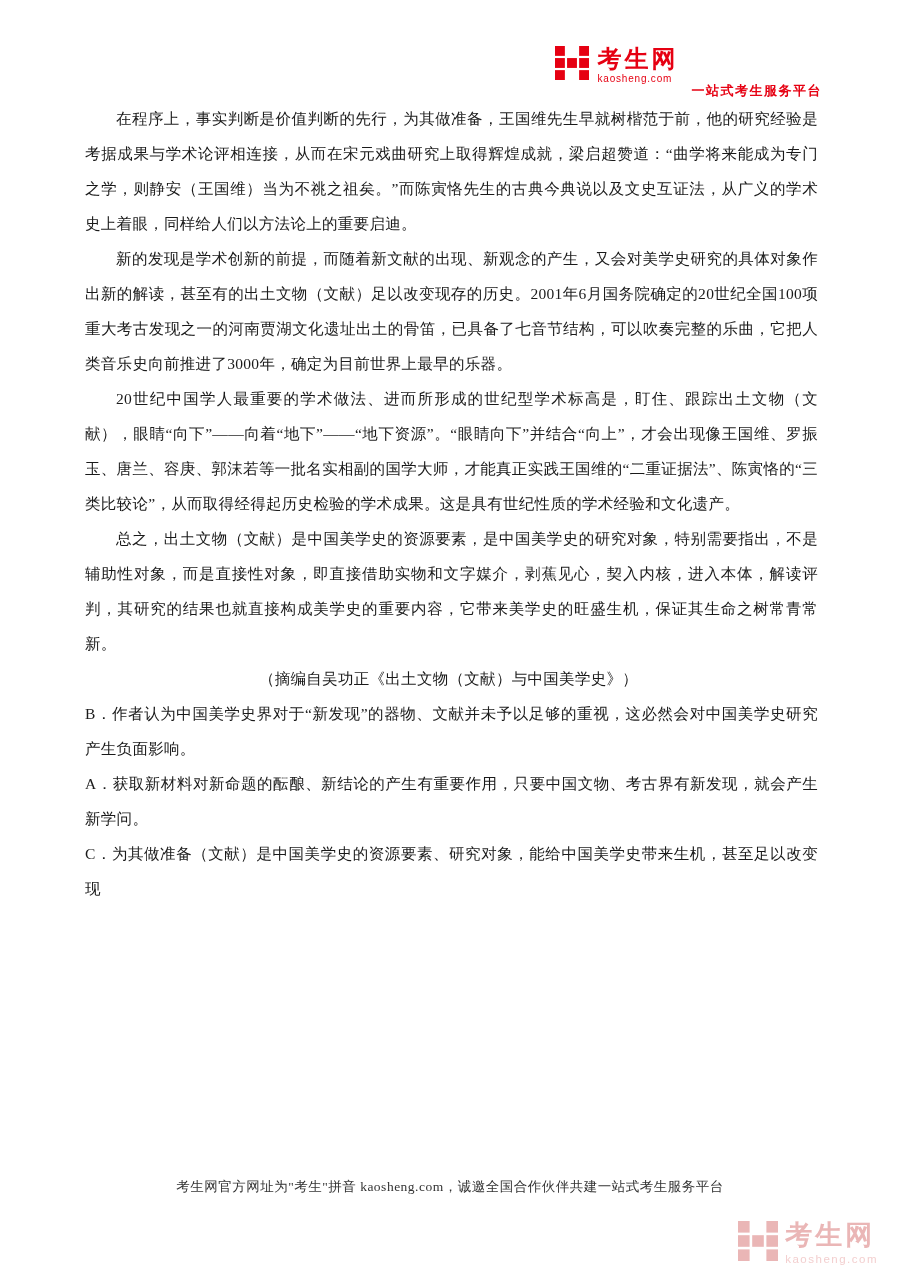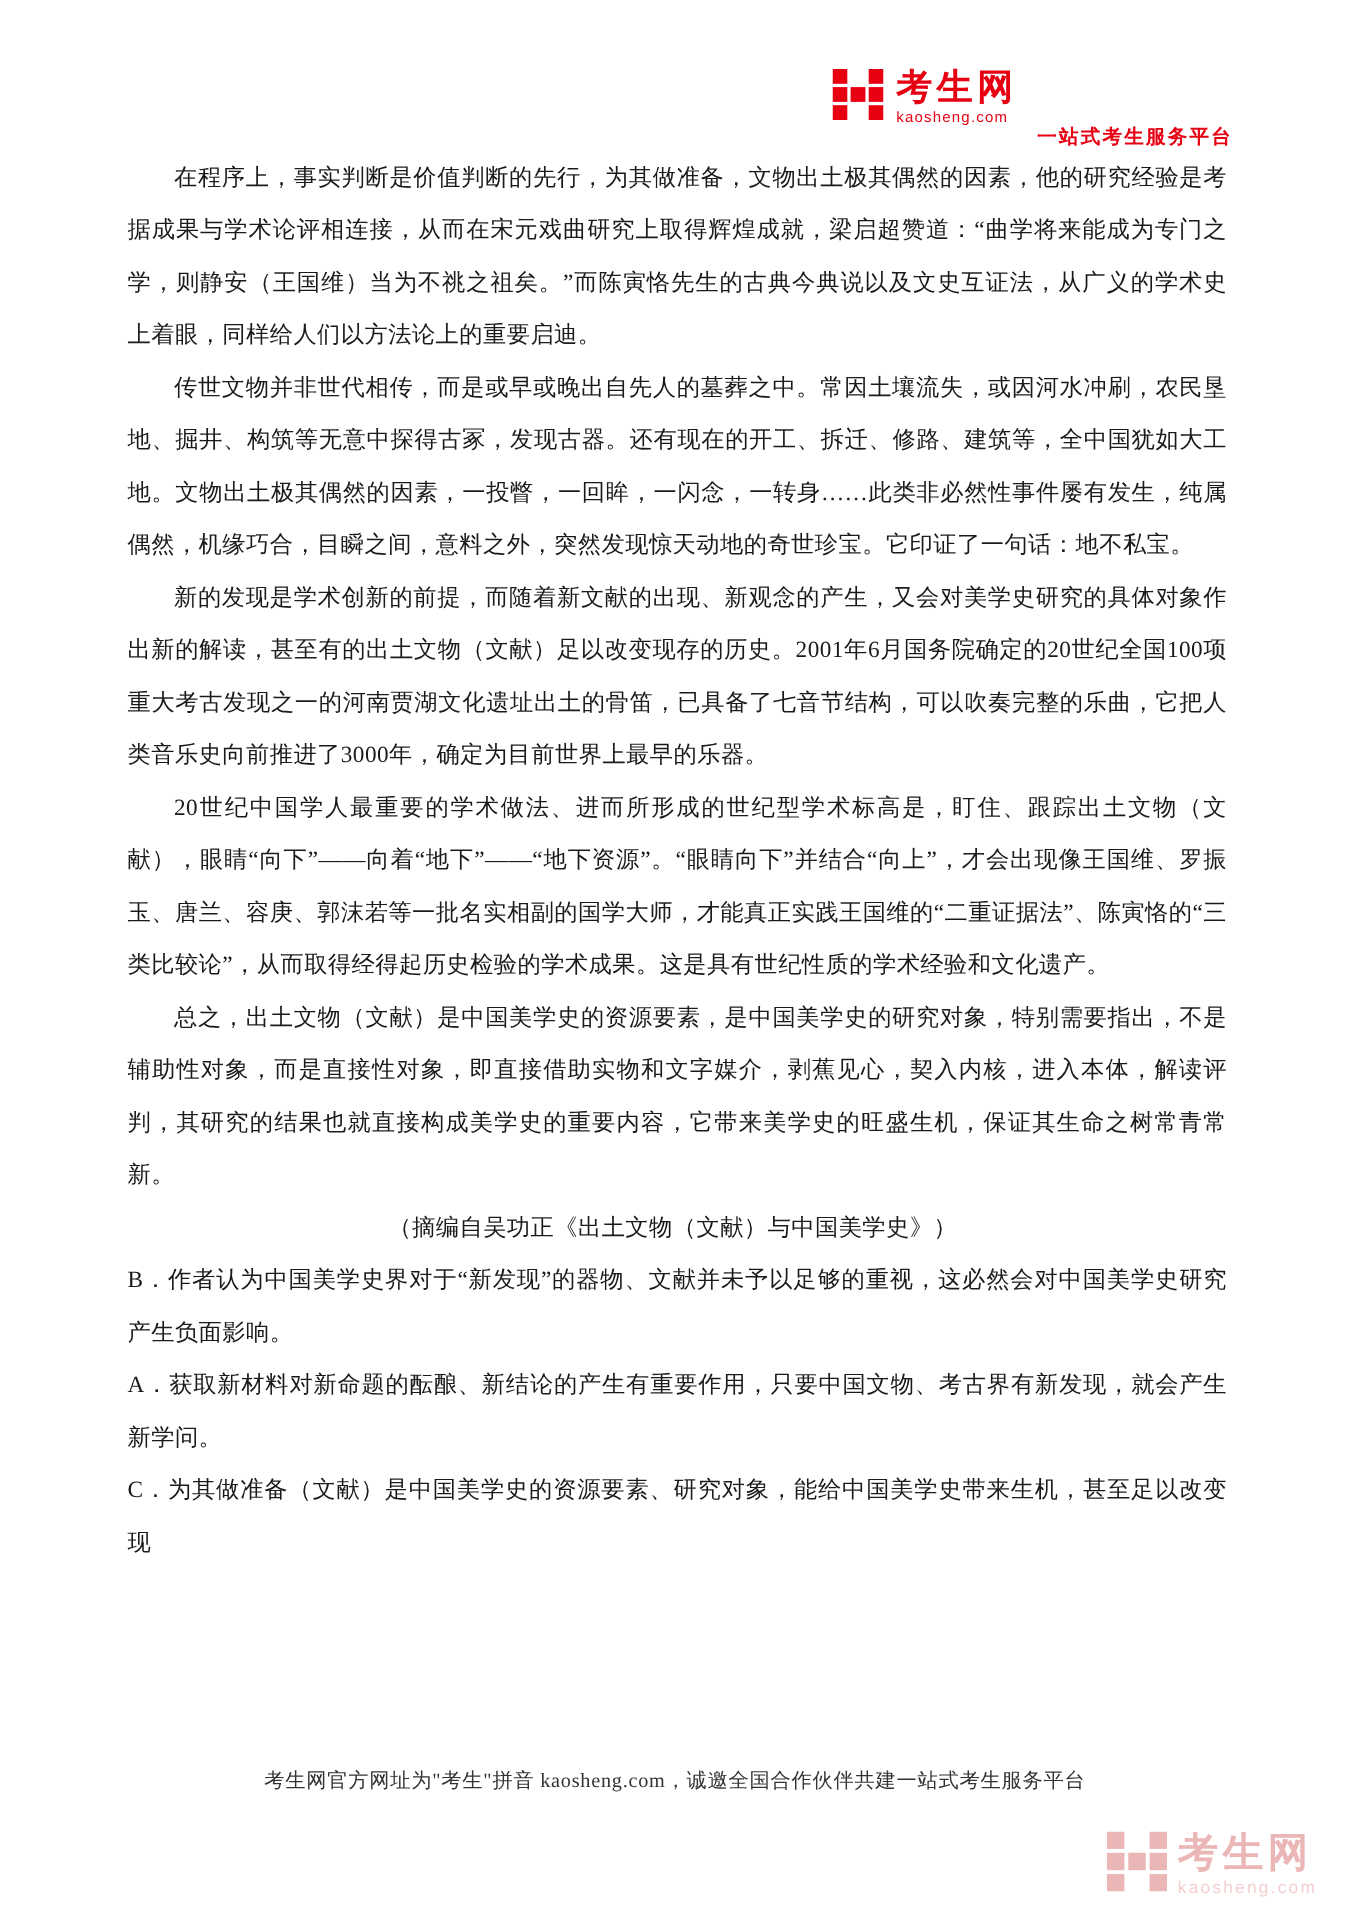--- a/index.html
+++ b/index.html
@@ -122,22 +122,21 @@
     </span>
     <span class="logo-col">
       <span class="logo-name">考生网</span>
       <span class="logo-domain">kaosheng.com</span>
     </span>
     <span class="logo-tagline">一站式考生服务平台</span>
   </div>
 
   <div class="content">
     <div id="passage">
-        <p class="para">在程序上，事实判断是价值判断的先行，为其做准备，文物出土极其偶然的因素，他的研究经验是考据成果与学术论评相连接，从而在宋元戏曲研究上取得辉煌成就，梁启超赞道：“曲学将来能成为专门之学，则静安（王国维）当为不祧之祖矣。”而陈寅恪先生的古典今典说以及文史互证法，从广义的学术史上着眼，同样给人们以方法论上的重要启迪。</p>
-        <p class="para">传世文物并非世代相传，而是或早或晚出自先人的墓葬之中。常因土壤流失，或因河水冲刷，农民垦地、掘井、构筑等无意中探得古冢，发现古器。还有现在的开工、拆迁、修路、建筑等，全中国犹如大工地。文物出土极其偶然的因素，一投瞥，一回眸，一闪念，一转身……此类非必然性事件屡有发生，纯属偶然，机缘巧合，目瞬之间，意料之外，突然发现惊天动地的奇世珍宝。它印证了一句话：地不私宝。</p>
+        <p class="para">在程序上，事实判断是价值判断的先行，为其做准备，王国维先生早就树楷范于前，他的研究经验是考据成果与学术论评相连接，从而在宋元戏曲研究上取得辉煌成就，梁启超赞道：“曲学将来能成为专门之学，则静安（王国维）当为不祧之祖矣。”而陈寅恪先生的古典今典说以及文史互证法，从广义的学术史上着眼，同样给人们以方法论上的重要启迪。</p>
         <p class="para">新的发现是学术创新的前提，而随着新文献的出现、新观念的产生，又会对美学史研究的具体对象作出新的解读，甚至有的出土文物（文献）足以改变现存的历史。2001年6月国务院确定的20世纪全国100项重大考古发现之一的河南贾湖文化遗址出土的骨笛，已具备了七音节结构，可以吹奏完整的乐曲，它把人类音乐史向前推进了3000年，确定为目前世界上最早的乐器。</p>
         <p class="para">20世纪中国学人最重要的学术做法、进而所形成的世纪型学术标高是，盯住、跟踪出土文物（文献），眼睛“向下”——向着“地下”——“地下资源”。“眼睛向下”并结合“向上”，才会出现像王国维、罗振玉、唐兰、容庚、郭沫若等一批名实相副的国学大师，才能真正实践王国维的“二重证据法”、陈寅恪的“三类比较论”，从而取得经得起历史检验的学术成果。这是具有世纪性质的学术经验和文化遗产。</p>
         <p class="para">总之，出土文物（文献）是中国美学史的资源要素，是中国美学史的研究对象，特别需要指出，不是辅助性对象，而是直接性对象，即直接借助实物和文字媒介，剥蕉见心，契入内核，进入本体，解读评判，其研究的结果也就直接构成美学史的重要内容，它带来美学史的旺盛生机，保证其生命之树常青常新。</p>
       </div>
     <p class="source-line">（摘编自吴功正《出土文物（文献）与中国美学史》）</p>
     <div id="options">
         <p class="option"><span>B．</span><span>作者认为中国美学史界对于“新发现”的器物、文献并未予以足够的重视，这必然会对中国美学史研究产生负面影响。</span></p>
         <p class="option"><span>A．</span><span>获取新材料对新命题的酝酿、新结论的产生有重要作用，只要中国文物、考古界有新发现，就会产生新学问。</span></p>
         <p class="option"><span>C．</span><span>为其做准备（文献）是中国美学史的资源要素、研究对象，能给中国美学史带来生机，甚至足以改变现</span></p>
       </div>

